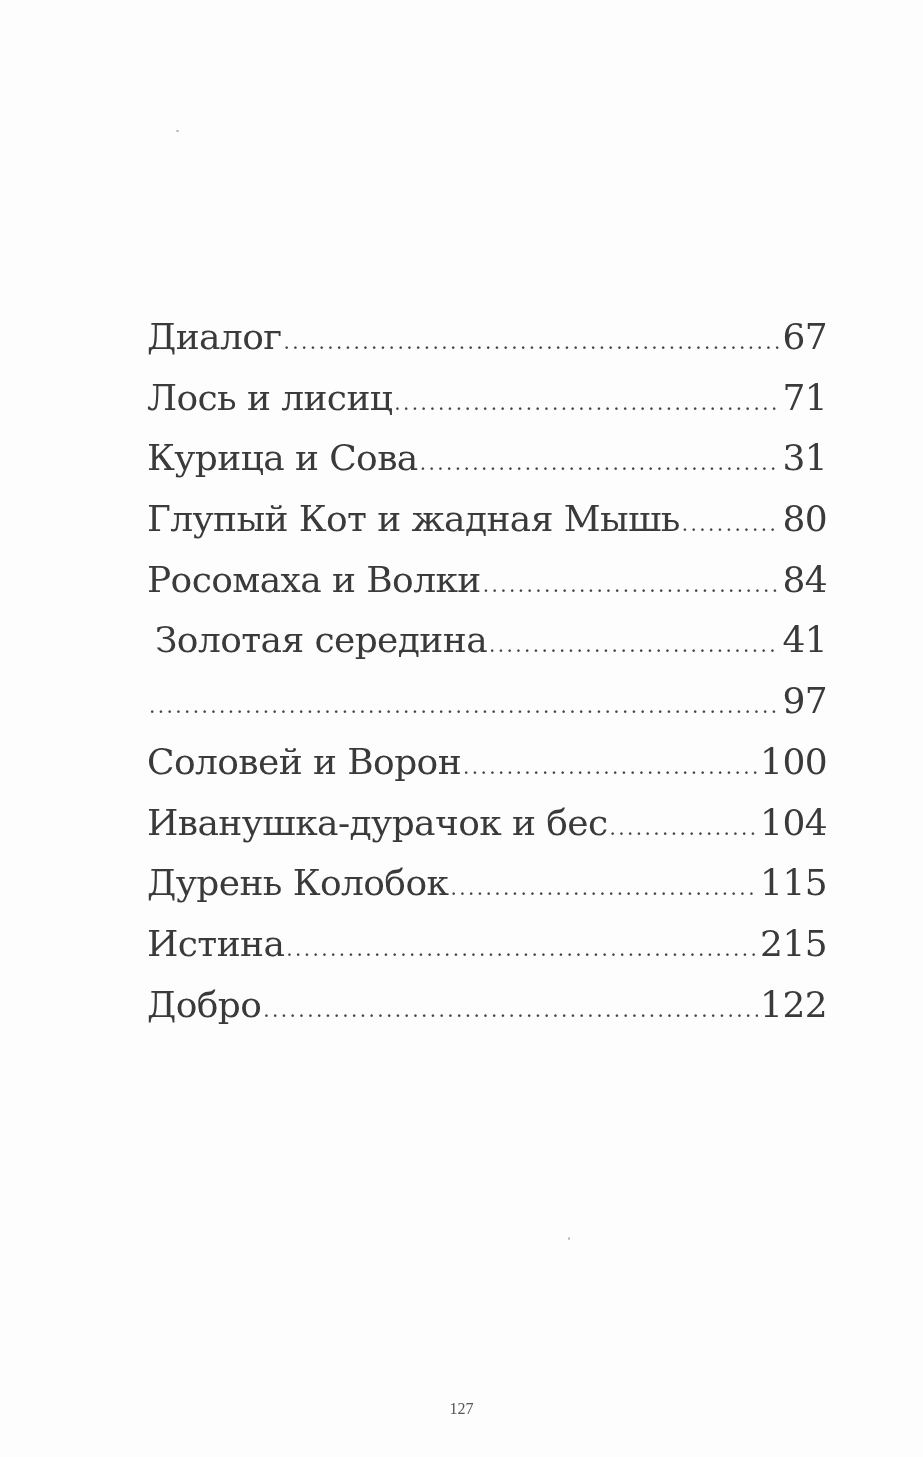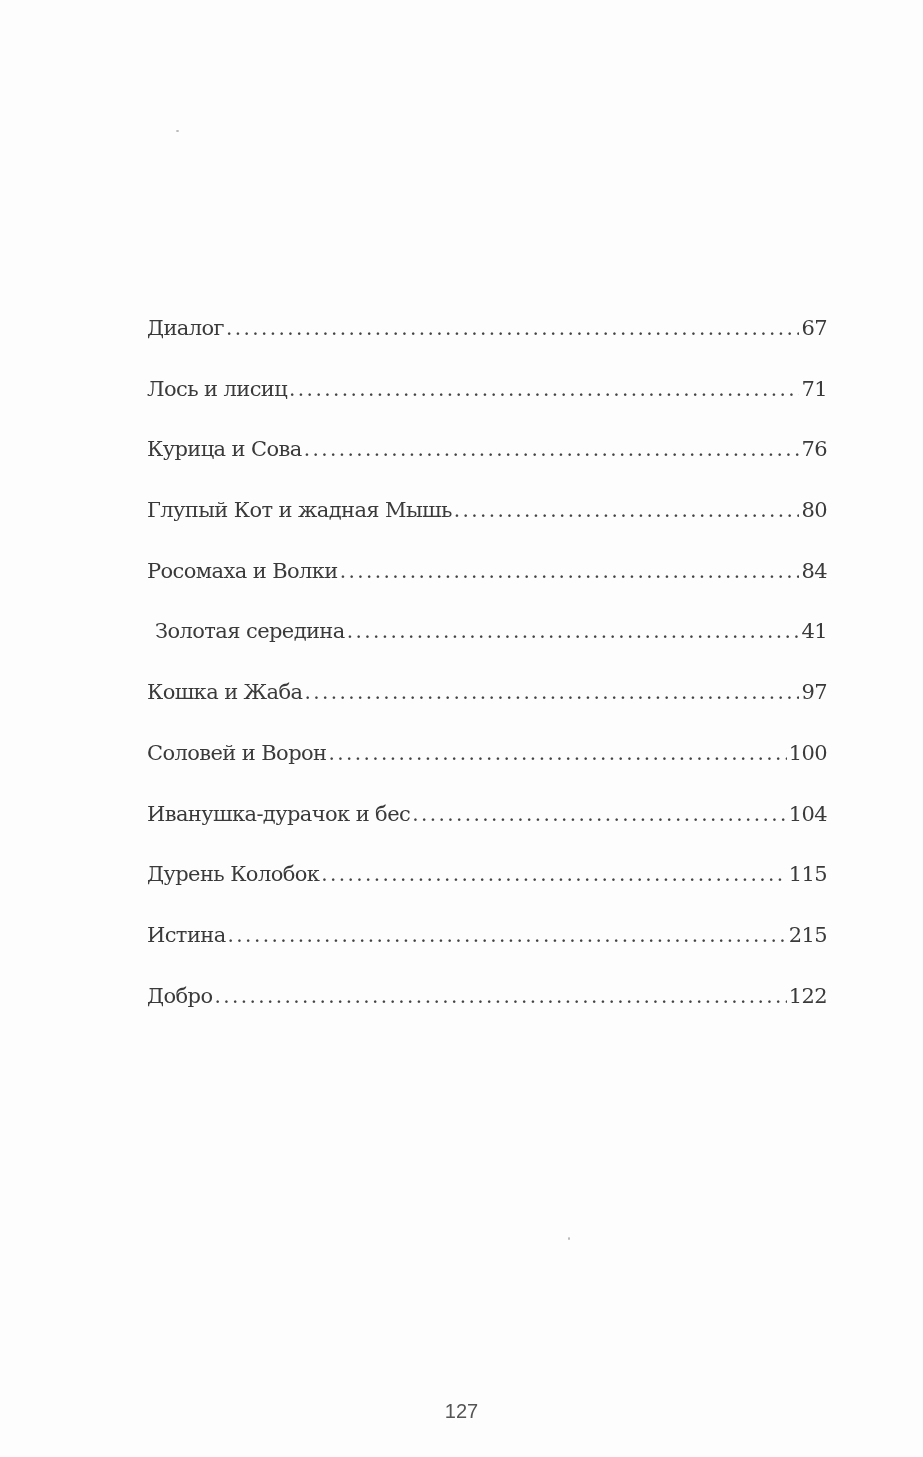--- a/index.html
+++ b/index.html
@@ -18,21 +18,21 @@
     .toc {
       position: absolute;
       left: 147px;
       top: 316px;
       width: 680px;
     }
     .toc-row {
       display: flex;
       align-items: baseline;
       height: 60.7px;
-      font-size: 21px;
+      font-size: 36px;
       letter-spacing: -0.6px;
       white-space: nowrap;
       overflow: hidden;
     }
     .toc-title {
       flex: 0 0 auto;
     }
     .toc-title.indent {
       padding-left: 8px;
       text-align: center;
@@ -50,22 +50,22 @@
     }
     .toc-page {
       flex: 0 0 auto;
     }
     .page-number {
       position: absolute;
       left: 0;
       right: 0;
       top: 1400px;
       text-align: center;
-      font-family: Liberation Sans, sans-serif;
-      font-size: 20px;
+      font-family: Liberation Serif, serif;
+      font-size: 16px;
       color: #555;
     }
     .speck {
       position: absolute;
       background: #888;
       border-radius: 50%;
       opacity: 0.6;
     }
   </style>
 </head>
@@ -81,39 +81,38 @@
     <span class="toc-page">67</span>
   </div>
   <div class="toc-row">
     <span class="toc-title">Лось и лисиц </span>
     <span class="toc-leader"></span>
     <span class="toc-page">71</span>
   </div>
   <div class="toc-row">
     <span class="toc-title">Курица и Сова</span>
     <span class="toc-leader"></span>
-    <span class="toc-page"> 76</span>
+    <span class="toc-page"> 31</span>
   </div>
   <div class="toc-row">
     <span class="toc-title">Глупый Кот и жадная Мышь</span>
     <span class="toc-leader"></span>
     <span class="toc-page"> 80</span>
   </div>
   <div class="toc-row">
     <span class="toc-title">Росомаха и Волки</span>
     <span class="toc-leader"></span>
     <span class="toc-page"> 84</span>
   </div>
   <div class="toc-row">
     <span class="toc-title indent">Золотая середина </span>
     <span class="toc-leader"></span>
     <span class="toc-page"> 41</span>
   </div>
   <div class="toc-row">
-    <span class="toc-title">Кошка и Жаба</span>
     <span class="toc-leader"></span>
     <span class="toc-page">97</span>
   </div>
   <div class="toc-row">
     <span class="toc-title">Соловей и Ворон </span>
     <span class="toc-leader"></span>
     <span class="toc-page"> 100</span>
   </div>
   <div class="toc-row">
     <span class="toc-title">Иванушка-дурачок и бес </span>

